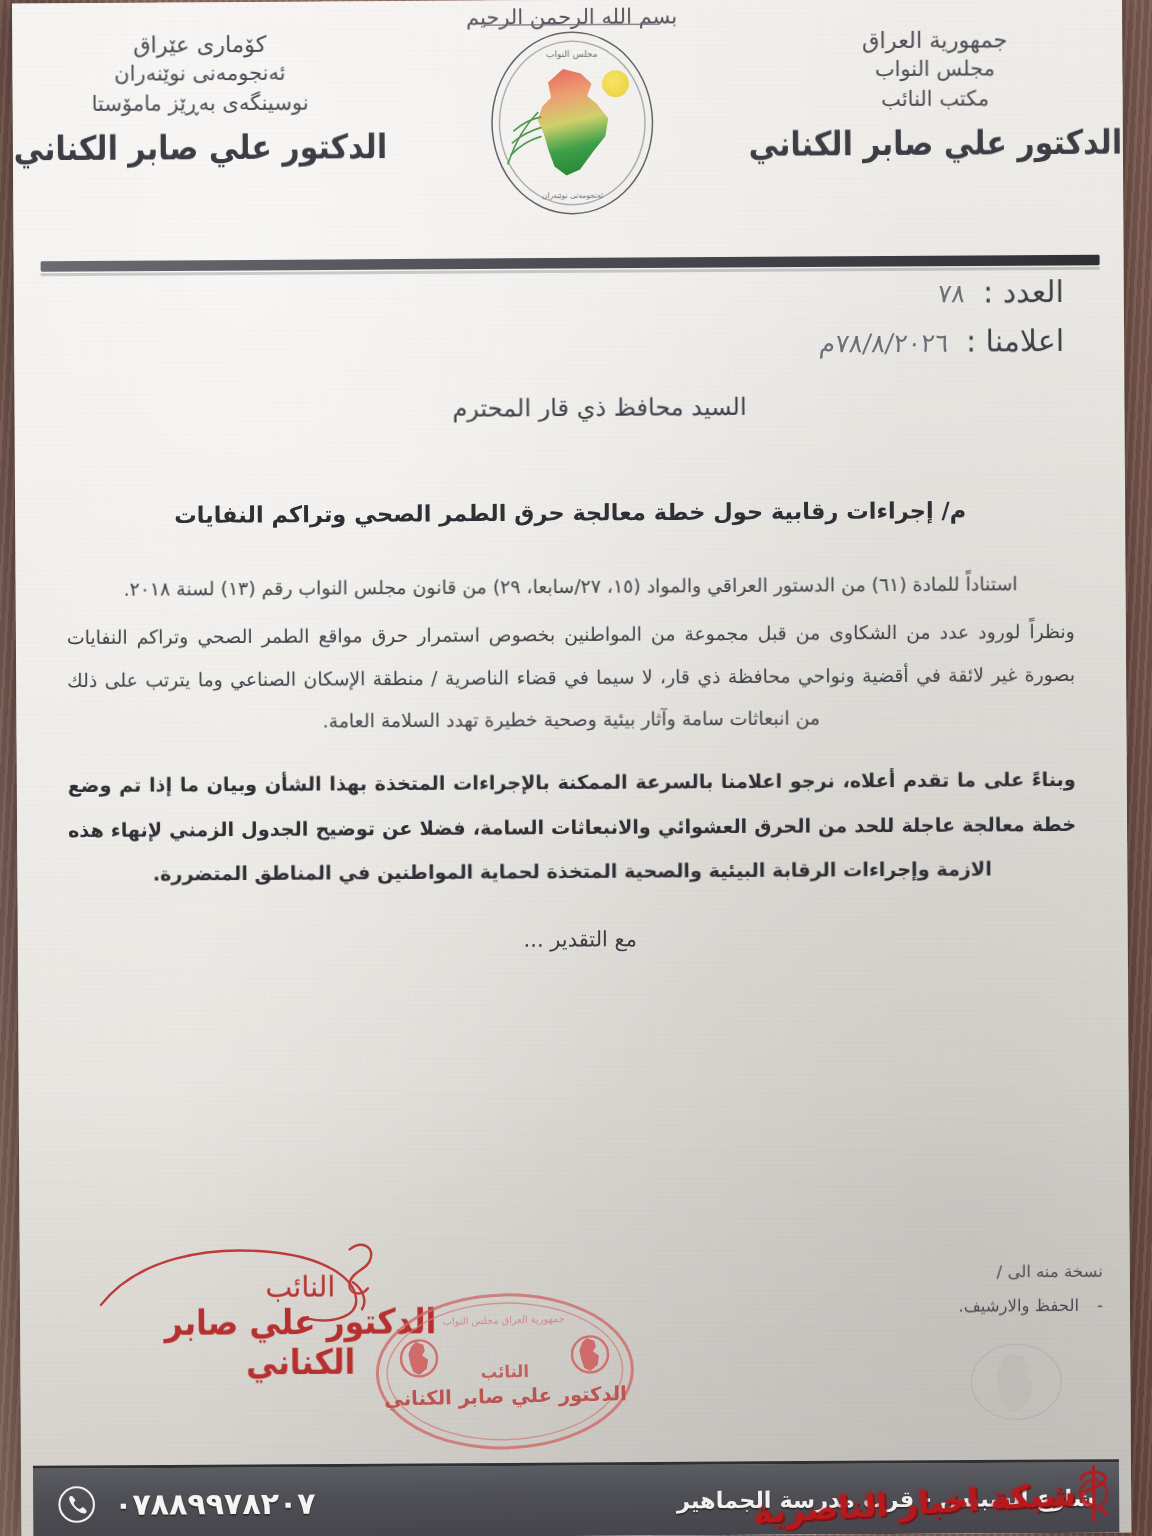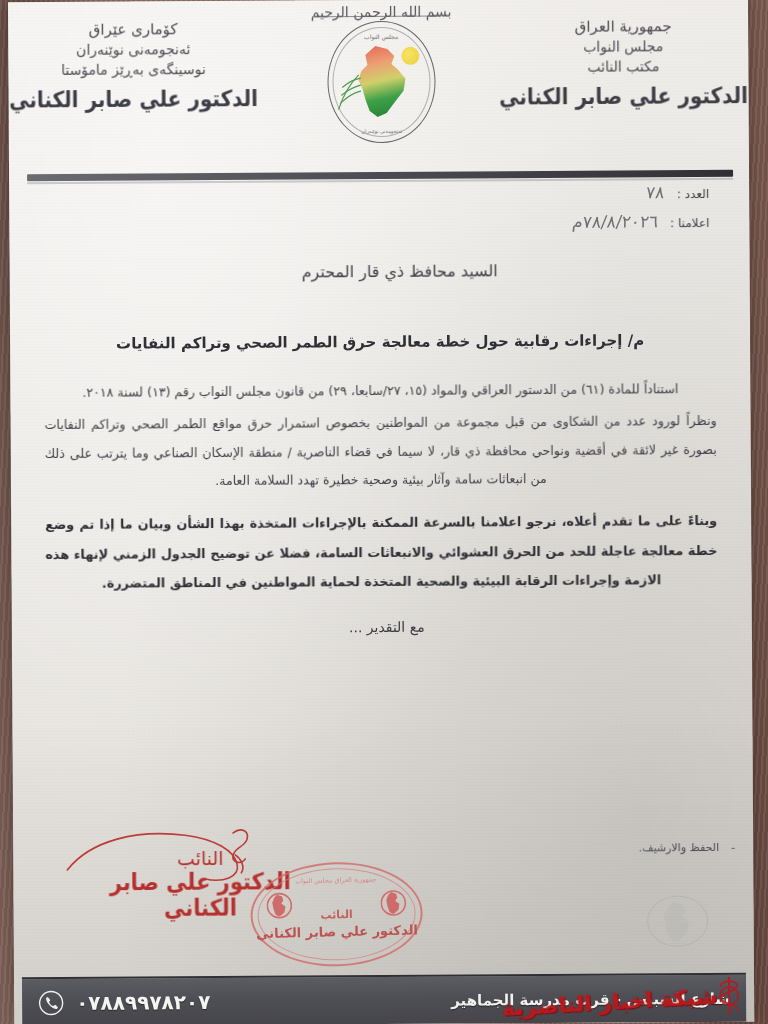--- a/index.html
+++ b/index.html
@@ -125,21 +125,21 @@
     background:rgba(120,120,130,.35);
   }
 
   
   #meta{
     position:absolute;right:auto;left:470px;top:184px;width:230px;
     text-align:right;direction:rtl;
   }
   .meta-row{display:flex;align-items:baseline;gap:12px;justify-content:flex-start;margin-bottom:9px;}
   .meta-label{
-    font-family:"DejaVu Sans",sans-serif;font-size:12px;color:#3e3e46;
+    font-family:"DejaVu Sans",sans-serif;font-size:20px;color:#3e3e46;
     filter:blur(.15px);white-space:nowrap;
   }
   .meta-value{
     font-family:"DejaVu Sans",sans-serif;font-size:17px;color:#6f6f78;
     letter-spacing:1px;transform:skewX(-6deg);white-space:nowrap;
   }
 
   
   #body{
     position:absolute;left:34px;right:34px;top:262px;
@@ -348,20 +348,21 @@
   <div id="body">
     <p class="recipient">السيد محافظ ذي قار المحترم</p>
     <p class="subject">م/ إجراءات رقابية حول خطة معالجة حرق الطمر الصحي وتراكم النفايات</p>
     <p class="para legal">استناداً للمادة (٦١) من الدستور العراقي والمواد (١٥، ٢٧/سابعا، ٢٩) من قانون مجلس النواب رقم (١٣) لسنة ٢٠١٨.</p>
     <p class="para">ونظراً لورود عدد من الشكاوى من قبل مجموعة من المواطنين بخصوص استمرار حرق مواقع الطمر الصحي وتراكم النفايات بصورة غير لائقة في أقضية ونواحي محافظة ذي قار، لا سيما في قضاء الناصرية / منطقة الإسكان الصناعي وما يترتب على ذلك من انبعاثات سامة وآثار بيئية وصحية خطيرة تهدد السلامة العامة.</p>
     <p class="para bold">وبناءً على ما تقدم أعلاه، نرجو اعلامنا بالسرعة الممكنة بالإجراءات المتخذة بهذا الشأن وبيان ما إذا تم وضع خطة معالجة عاجلة للحد من الحرق العشوائي والانبعاثات السامة، فضلا عن توضيح الجدول الزمني لإنهاء هذه الازمة وإجراءات الرقابة البيئية والصحية المتخذة لحماية المواطنين في المناطق المتضررة.</p>
     <p class="closing">مع التقدير ...</p>
   </div>
 
   <div id="cc">
+    <div class="cc-title">نسخة منه الى /</div>
     <div class="cc-item">الحفظ والارشيف.</div>
   </div>
 
   <svg id="emboss" viewBox="0 0 64 54">
     <ellipse cx="32" cy="27" rx="30" ry="25" fill="none" stroke="#9a9a9f" stroke-width="1"></ellipse>
     <path d="M28 8 L36 10 L40 16 L37 22 L43 28 L41 38 L34 46 L27 47 L22 40 L20 30 L18 22 L22 14 Z" fill="#a9a6a3" opacity=".6"></path>
   </svg>
 
   <div id="signature">
     <svg id="scribble" viewBox="0 0 250 80">

